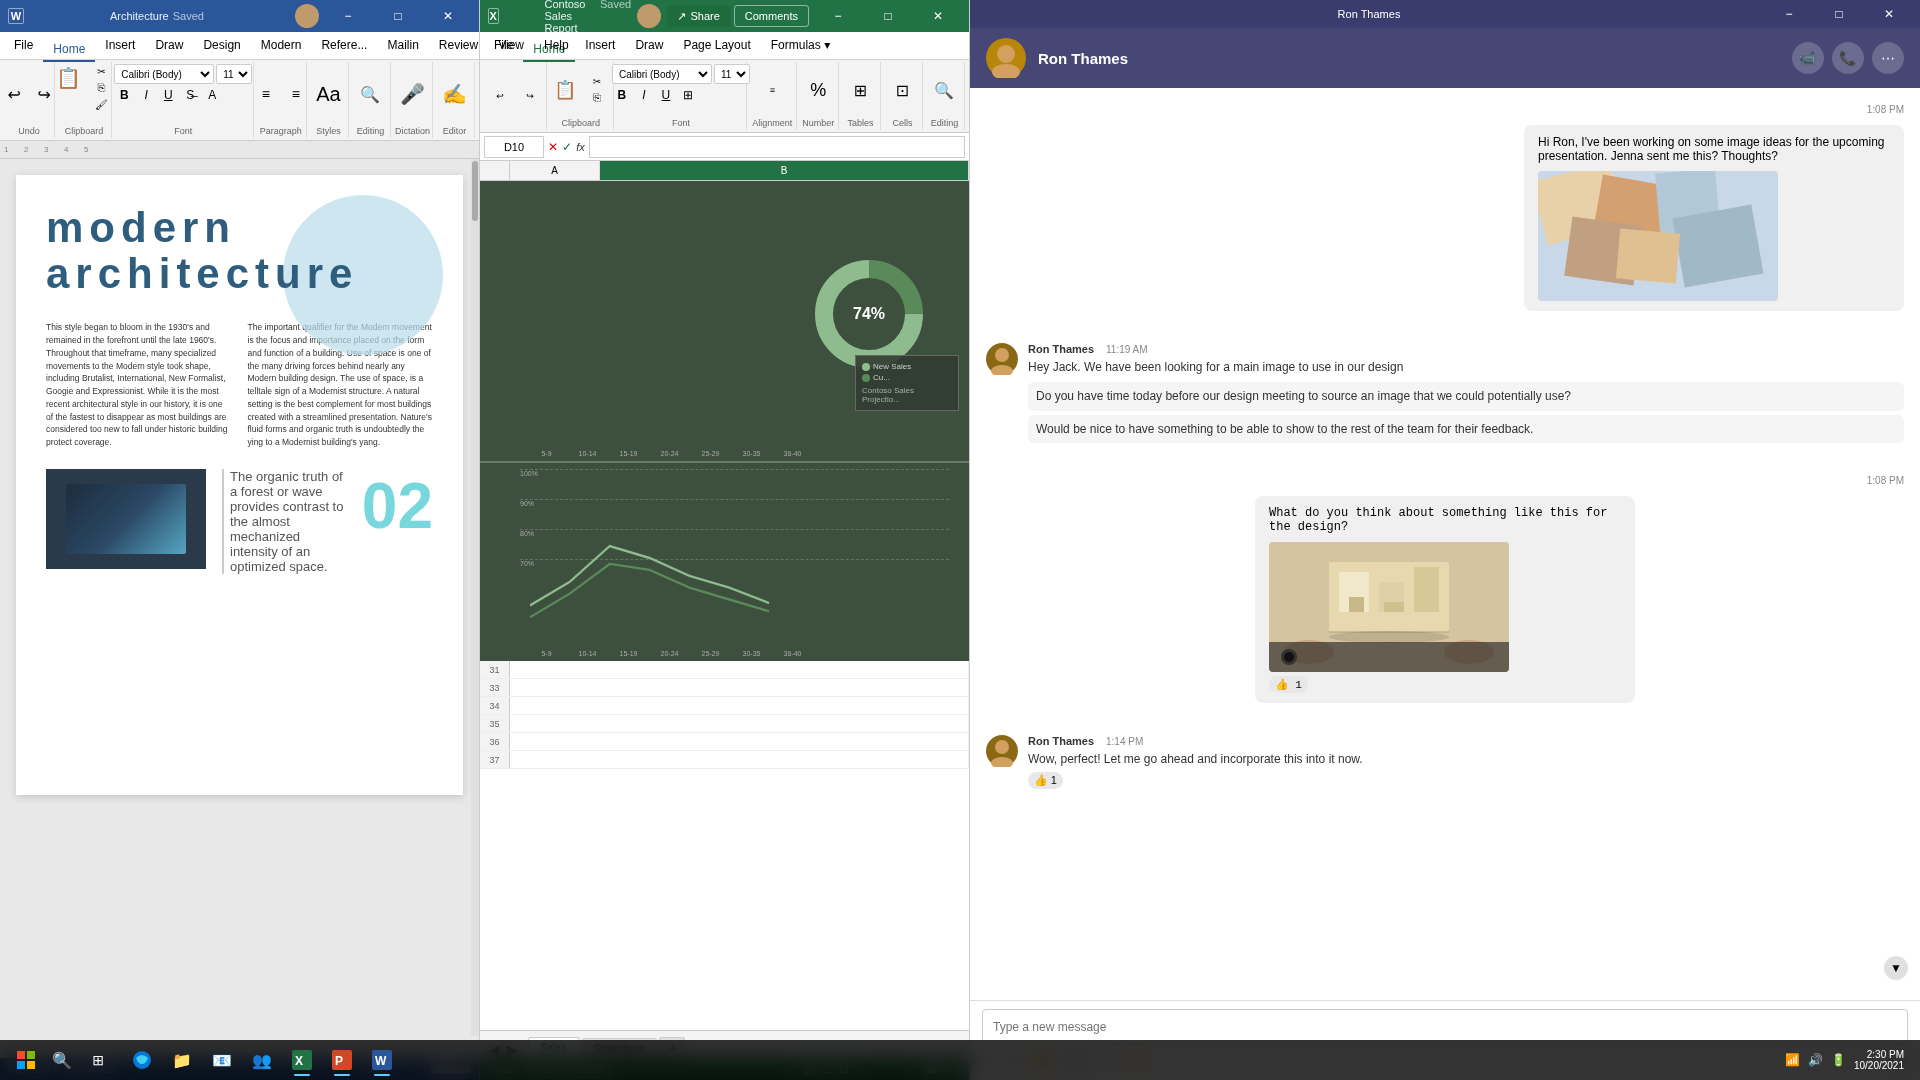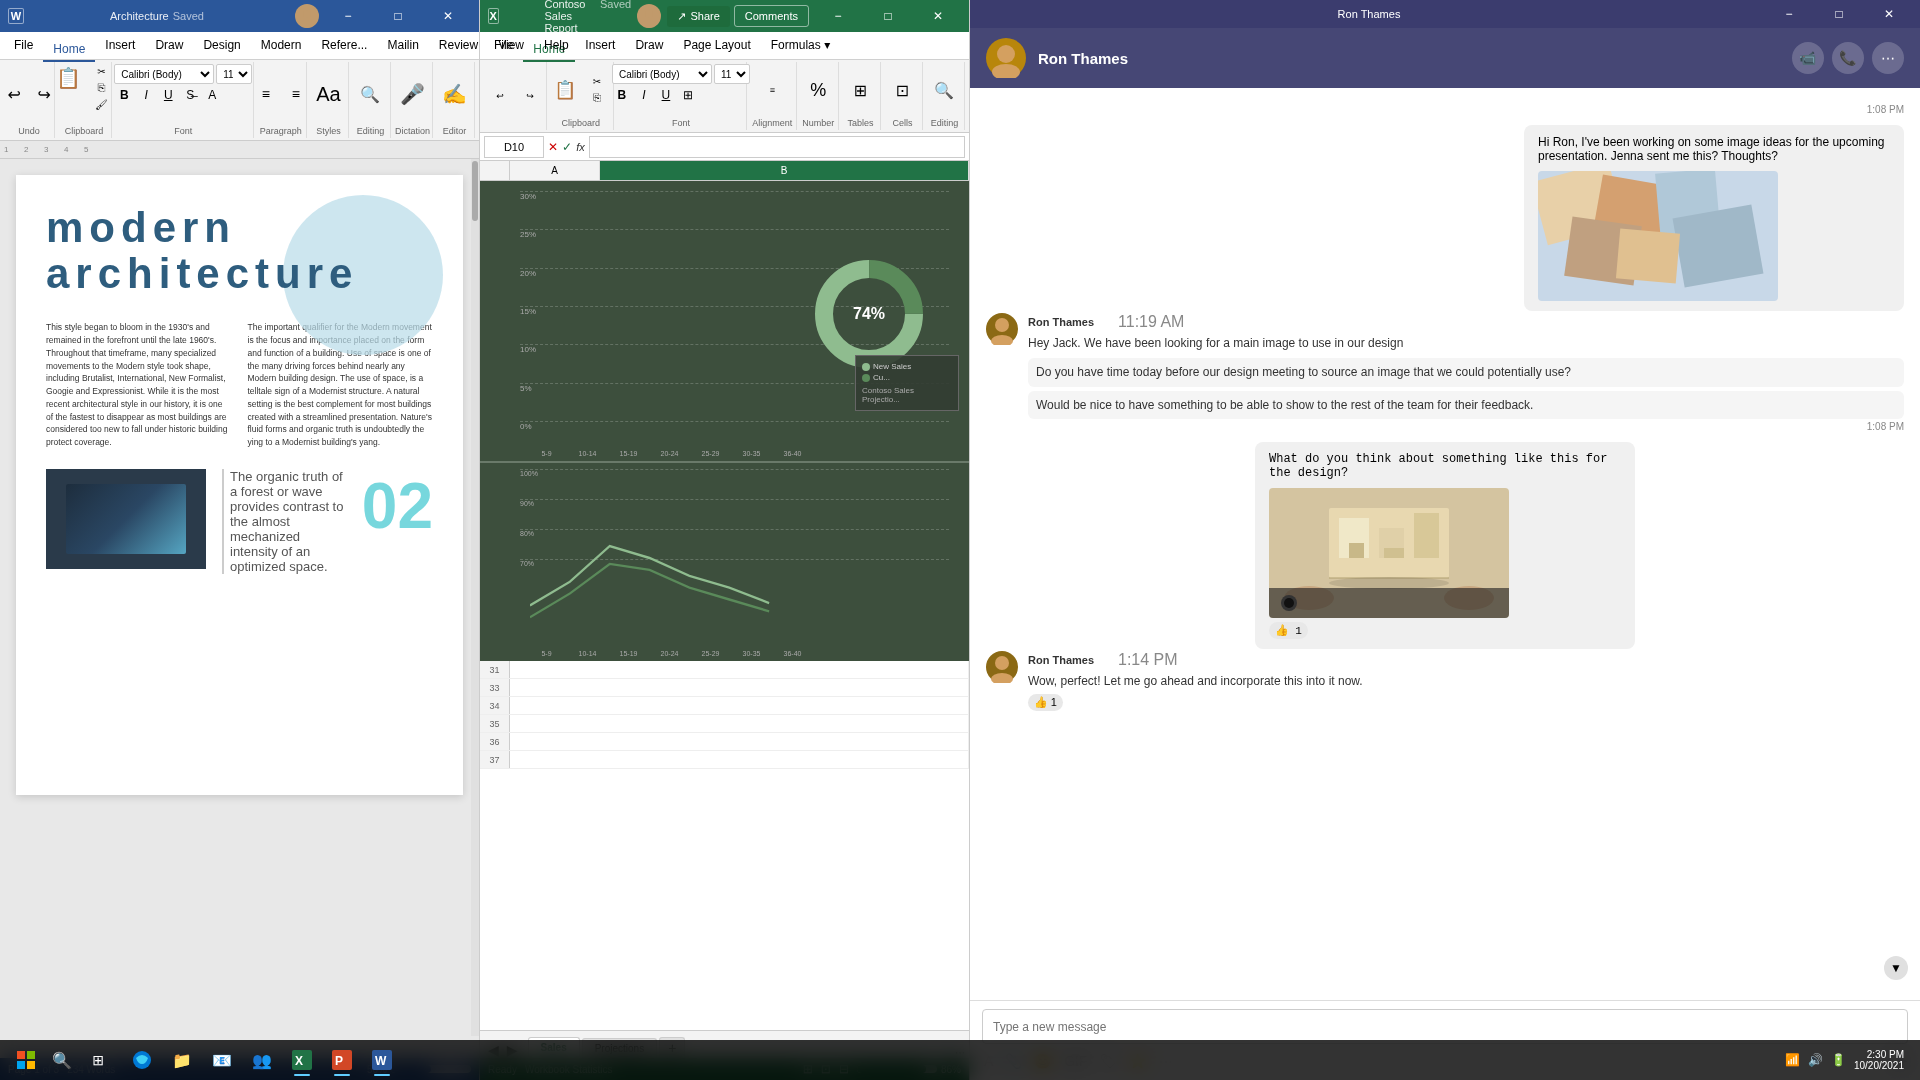--- a/index.html
+++ b/index.html
@@ -115,27 +115,27 @@
     .sheet-tabs { height: 28px; background: #f3f3f3; display: flex; align-items: flex-end; border-top: 1px solid #ccc; padding: 0 4px; gap: 2px; }
     .sheet-tab { padding: 4px 12px; font-size: 10px; cursor: pointer; background: #e0e0e0; border: 1px solid #ccc; border-bottom: none; border-radius: 3px 3px 0 0; }
     .sheet-tab.active { background: white; border-bottom: 1px solid white; color: #217346; font-weight: 600; }
 
     
     .teams-header { height: 60px; background: #464775; display: flex; align-items: center; padding: 0 16px; gap: 12px; }
     .teams-avatar { width: 40px; height: 40px; border-radius: 50%; background: #b8860b; display: flex; align-items: center; justify-content: center; color: white; font-weight: bold; font-size: 14px; }
     .teams-header-actions { margin-left: auto; display: flex; gap: 8px; }
     .teams-action-btn { width: 32px; height: 32px; border-radius: 50%; background: rgba(255,255,255,0.2); display: flex; align-items: center; justify-content: center; color: white; font-size: 14px; cursor: pointer; }
 
-    .teams-messages { flex: 1; overflow: hidden; padding: 16px; display: flex; flex-direction: column; gap: 2px; background: white; }
+    .teams-messages { flex: 1; overflow: hidden; padding: 16px; display: flex; flex-direction: column; gap: 32px; background: white; }
     .message-block { display: flex; gap: 10px; flex-direction: column; }
     .message-row { display: flex; gap: 10px; align-items: flex-start; }
     .msg-avatar { width: 32px; height: 32px; border-radius: 50%; background: #b8860b; flex-shrink: 0; display: flex; align-items: center; justify-content: center; color: white; font-size: 11px; font-weight: bold; }
     .msg-content { flex: 1; }
     .msg-sender { font-size: 11px; font-weight: 600; color: #333; }
-    .msg-time { font-size: 16px; color: #888; margin-left: 18px; }
+    .msg-time { font-size: 10px; color: #888; margin-left: 6px; }
     .msg-text { font-size: 12px; color: #333; margin-top: 4px; line-height: 1.4; }
     .msg-image { width: 220px; height: 120px; margin-top: 6px; border-radius: 4px; overflow: hidden; }
     .reaction { display: inline-flex; align-items: center; gap: 3px; background: #e8e8e8; border-radius: 10px; padding: 2px 6px; font-size: 11px; margin-top: 4px; }
 
     .teams-input-area { height: 80px; border-top: 1px solid #ddd; padding: 8px 12px; display: flex; flex-direction: column; gap: 6px; }
     .teams-input { flex: 1; border: 1px solid #ccc; border-radius: 4px; padding: 6px 10px; font-size: 12px; color: #888; }
     .teams-toolbar { display: flex; align-items: center; gap: 8px; }
     .teams-tool-btn { font-size: 14px; cursor: pointer; color: #666; padding: 2px; }
     .send-btn { margin-left: auto; color: #464775; font-size: 18px; cursor: pointer; }
 
@@ -457,29 +457,20 @@
 
   <div class="spreadsheet">
     <div class="col-headers">
       <div class="row-num-col"></div>
       <div class="col-header">A</div>
       <div class="col-header active" style="flex:1;">B</div>
     </div>
 
     <div style="background:#3d4f3d; margin:0; padding:10px; height:280px; position:relative;">
 
-      <div style="position:absolute; top:10px; left:40px; right:20px; bottom:30px; display:flex; flex-direction:column; justify-content:space-between;">
-        <div style="border-top:1px dashed rgba(255,255,255,0.2); width:100%; font-size:8px; color:#aaa;">30%</div>
-        <div style="border-top:1px dashed rgba(255,255,255,0.2); width:100%; font-size:8px; color:#aaa;">25%</div>
-        <div style="border-top:1px dashed rgba(255,255,255,0.2); width:100%; font-size:8px; color:#aaa;">20%</div>
-        <div style="border-top:1px dashed rgba(255,255,255,0.2); width:100%; font-size:8px; color:#aaa;">15%</div>
-        <div style="border-top:1px dashed rgba(255,255,255,0.2); width:100%; font-size:8px; color:#aaa;">10%</div>
-        <div style="border-top:1px dashed rgba(255,255,255,0.2); width:100%; font-size:8px; color:#aaa;">5%</div>
-        <div style="border-top:1px dashed rgba(255,255,255,0.2); width:100%; font-size:8px; color:#aaa;">0%</div>
-      </div>
 
       <div style="position:absolute; bottom:30px; left:50px; right:30px; top:15px; display:flex; align-items:flex-end; gap:8px;">
         <div style="display:flex; gap:2px; align-items:flex-end; flex:1;">
           <div style="width:12px; height:25%; background:#8fbc8f; border-radius:1px 1px 0 0;"></div>
           <div style="width:12px; height:18%; background:#5a8a5a; border-radius:1px 1px 0 0;"></div>
         </div>
         <div style="display:flex; gap:2px; align-items:flex-end; flex:1;">
           <div style="width:12px; height:50%; background:#8fbc8f; border-radius:1px 1px 0 0;"></div>
           <div style="width:12px; height:38%; background:#5a8a5a; border-radius:1px 1px 0 0;"></div>
         </div>

